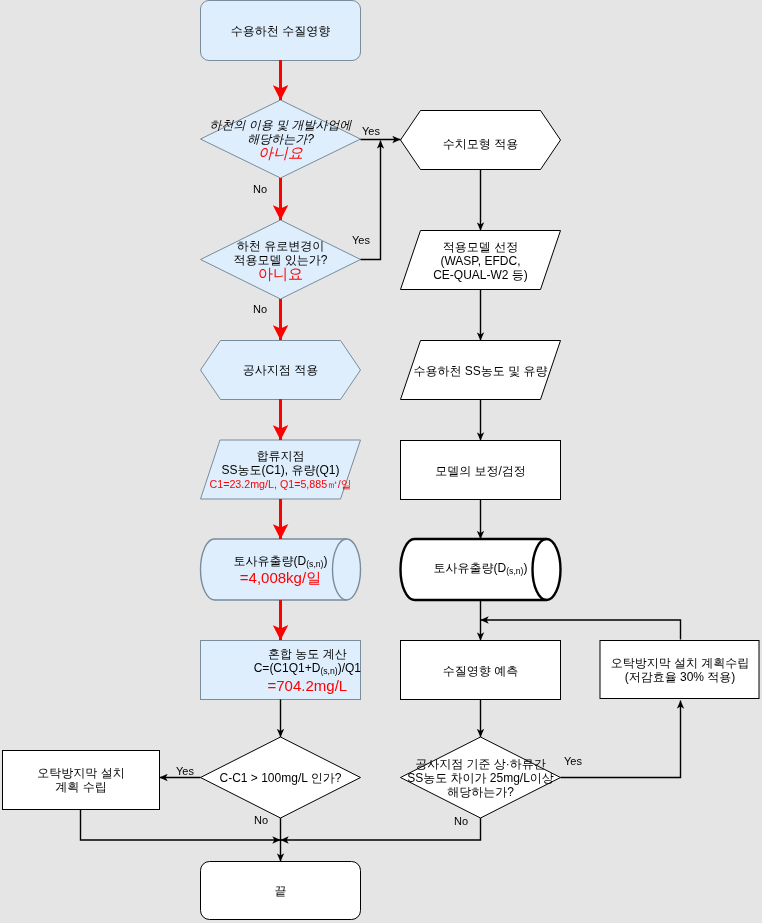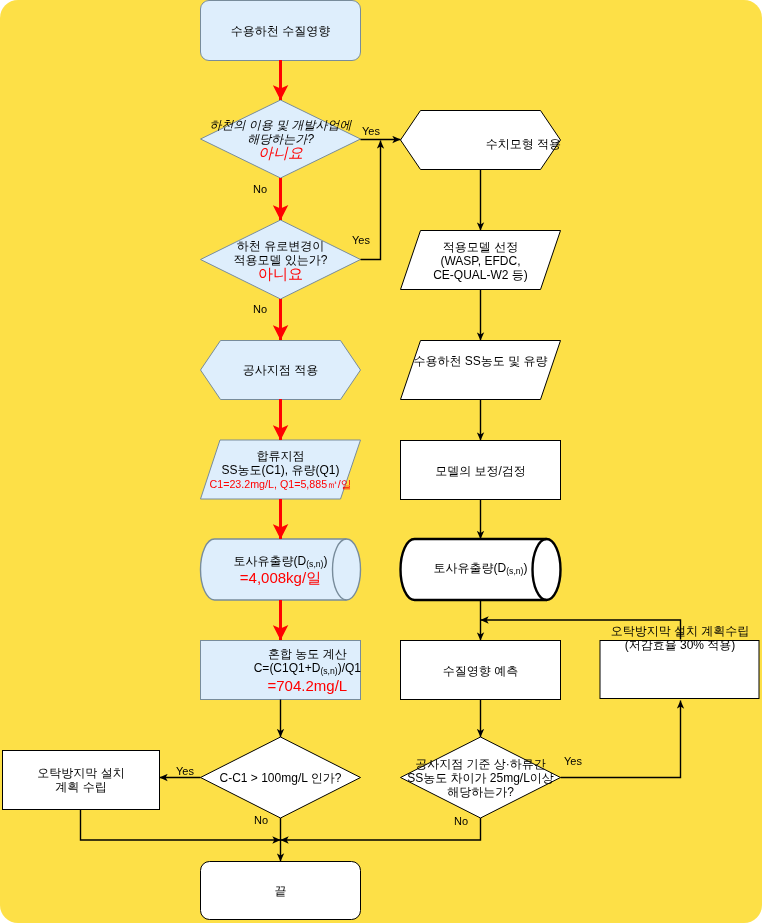--- a/index.html
+++ b/index.html
@@ -1,17 +1,17 @@
 <!DOCTYPE html>
 <html><head>
 <meta charset="utf-8">
 <style>
   html,body{margin:0;padding:0;background:#ffffff;}
-  #page{position:relative;width:762px;height:923px;background:#fde047;
-        font-family:"Liberation Sans",sans-serif;overflow:hidden;border-radius:18px;}
+  #page{position:relative;width:762px;height:923px;background:#e5e5e5;
+        font-family:"Liberation Sans",sans-serif;overflow:hidden;}
   svg{position:absolute;left:0;top:0;}
   .nd{position:absolute;display:flex;align-items:center;justify-content:center;
       text-align:center;line-height:14px;font-size:12px;color:#000;}
   .nd > *{position:relative;top:0px;}
   .nd > div > div{white-space:nowrap;}
   .nd > span{white-space:nowrap;}
   .edge-label{position:absolute;font-size:11px;color:#000;line-height:11px;white-space:nowrap;}
   .red{color:#FF0000;font-size:15px;line-height:14px;}
   .red.sm{font-size:10.7px;}
   sub{font-size:0.72em;vertical-align:-0.28em;}
@@ -151,49 +151,49 @@
     <div>
       <div>오탁방지막 설치</div>
       <div>계획 수립</div>
     </div>
   </div>
 
   <div class="nd" style="left:200px;top:861px;width:161px;height:59px;">
     <span>끝</span>
   </div>
 
-  <div class="nd" style="left:400px;top:110px;width:161px;height:68px;justify-content:flex-end;">
+  <div class="nd" style="left:400px;top:110px;width:161px;height:68px;">
     <span>수치모형 적용</span>
   </div>
 
   <div class="nd" style="left:400px;top:231px;width:161px;height:59px;">
     <div>
       <div>적용모델 선정</div>
       <div>(WASP, EFDC,</div>
       <div>CE-QUAL-W2 등)</div>
     </div>
   </div>
 
-  <div class="nd" style="left:400px;top:331px;width:161px;height:59px;">
+  <div class="nd" style="left:400px;top:341px;width:161px;height:59px;">
     <span>수용하천 SS농도 및 유량</span>
   </div>
 
   <div class="nd" style="left:400px;top:441px;width:161px;height:59px;">
     <span>모델의 보정/검정</span>
   </div>
 
   <div class="nd" style="left:400px;top:539px;width:161px;height:61px;">
     <div><span>토사유출량(D</span><sub>(s,n)</sub><span>)</span></div>
   </div>
 
   <div class="nd" style="left:400px;top:641px;width:161px;height:59px;">
     <span>수질영향 예측</span>
   </div>
 
-  <div class="nd" style="left:600px;top:608px;width:160px;height:59px;">
+  <div class="nd" style="left:600px;top:640px;width:160px;height:59px;">
     <div>
       <div>오탁방지막 설치 계획수립</div>
       <div>(저감효율 30% 적용)</div>
     </div>
   </div>
 
   <div class="nd" style="left:390px;top:737px;width:181px;height:81px;">
     <div>
       <div>공사지점 기준 상·하류간</div>
       <div>SS농도 차이가 25mg/L이상</div>

